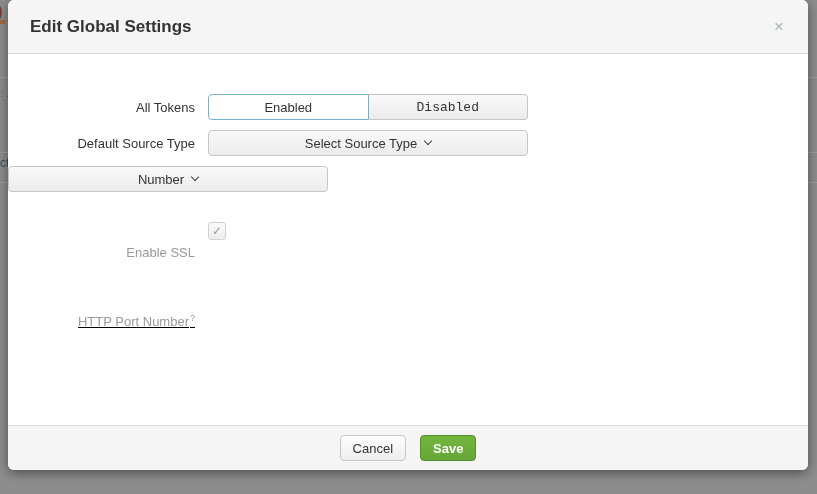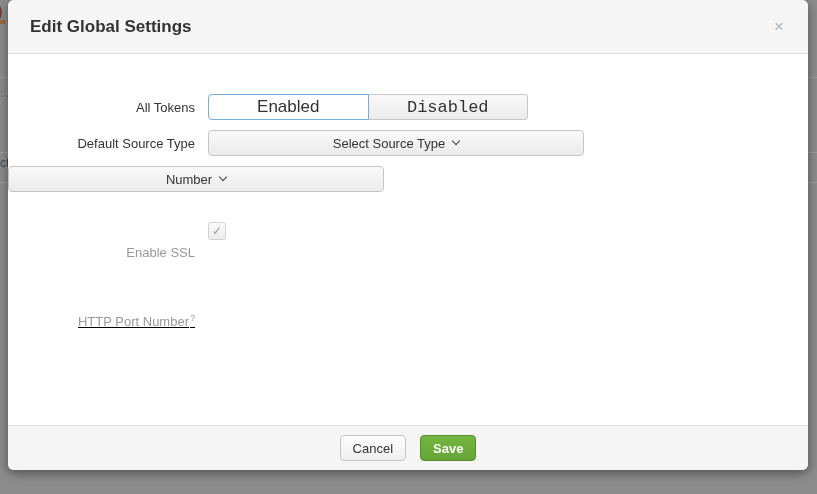--- a/index.html
+++ b/index.html
@@ -45,33 +45,33 @@
     width:200px; padding-right:13px; text-align:right;
     font-size:13px; color:#333; flex:0 0 200px;
   }
   .lbl-dis { color:#999;margin-top:43px; }
   .help-sup { font-size:9px; color:#999; vertical-align:super; margin-left:1px; }
 
   
   .seg-group { display:flex; width:320px; height:26px; }
   .seg {
     flex:1; display:flex; align-items:center; justify-content:center;
-    font-size:17px; color:#333; cursor:pointer; font-family:inherit;
+    font-size:13px; color:#333; cursor:pointer; font-family:inherit;
   }
   .seg-on {
     background:#fff; border:1px solid #74afd8; border-radius:4px 0 0 4px; z-index:2;
   }
   .seg-off {
     background:linear-gradient(#f9f9f9,#ebebeb);
     border:1px solid #c6c6c6; border-left:none; border-radius:0 4px 4px 0;font-family:Liberation Mono, monospace;
   }
 
   
   .drop {
-    width:376px; height:26px;
+    width:320px; height:26px;
     display:flex; align-items:center; justify-content:center; gap:8px;
     background:linear-gradient(#f9f9f9,#ebebeb);
     border:1px solid #c6c6c6; border-radius:4px;
     font-size:13px; color:#333; cursor:pointer; font-family:inherit;
   }
   .chev {
     width:6px; height:6px;
     border-right:1.5px solid #3c444d; border-bottom:1.5px solid #3c444d;
     transform:rotate(45deg); margin-top:-4px;
   }

